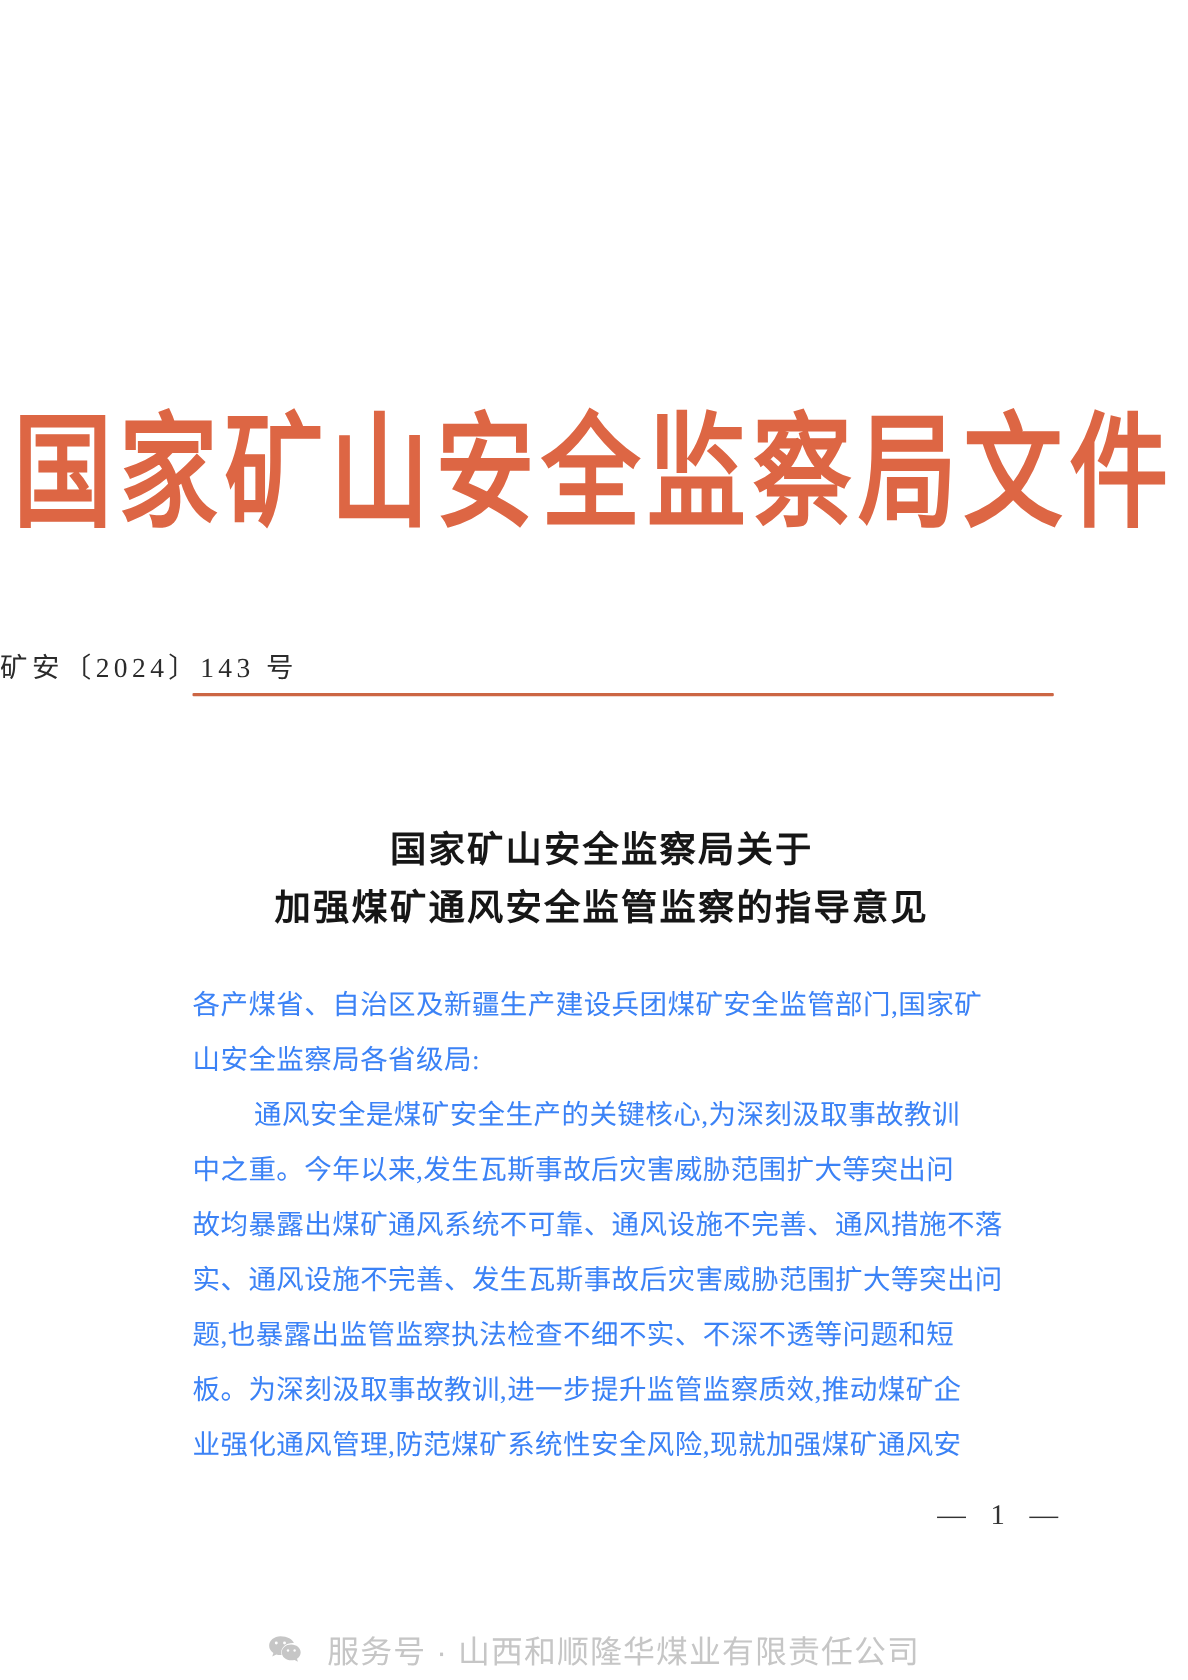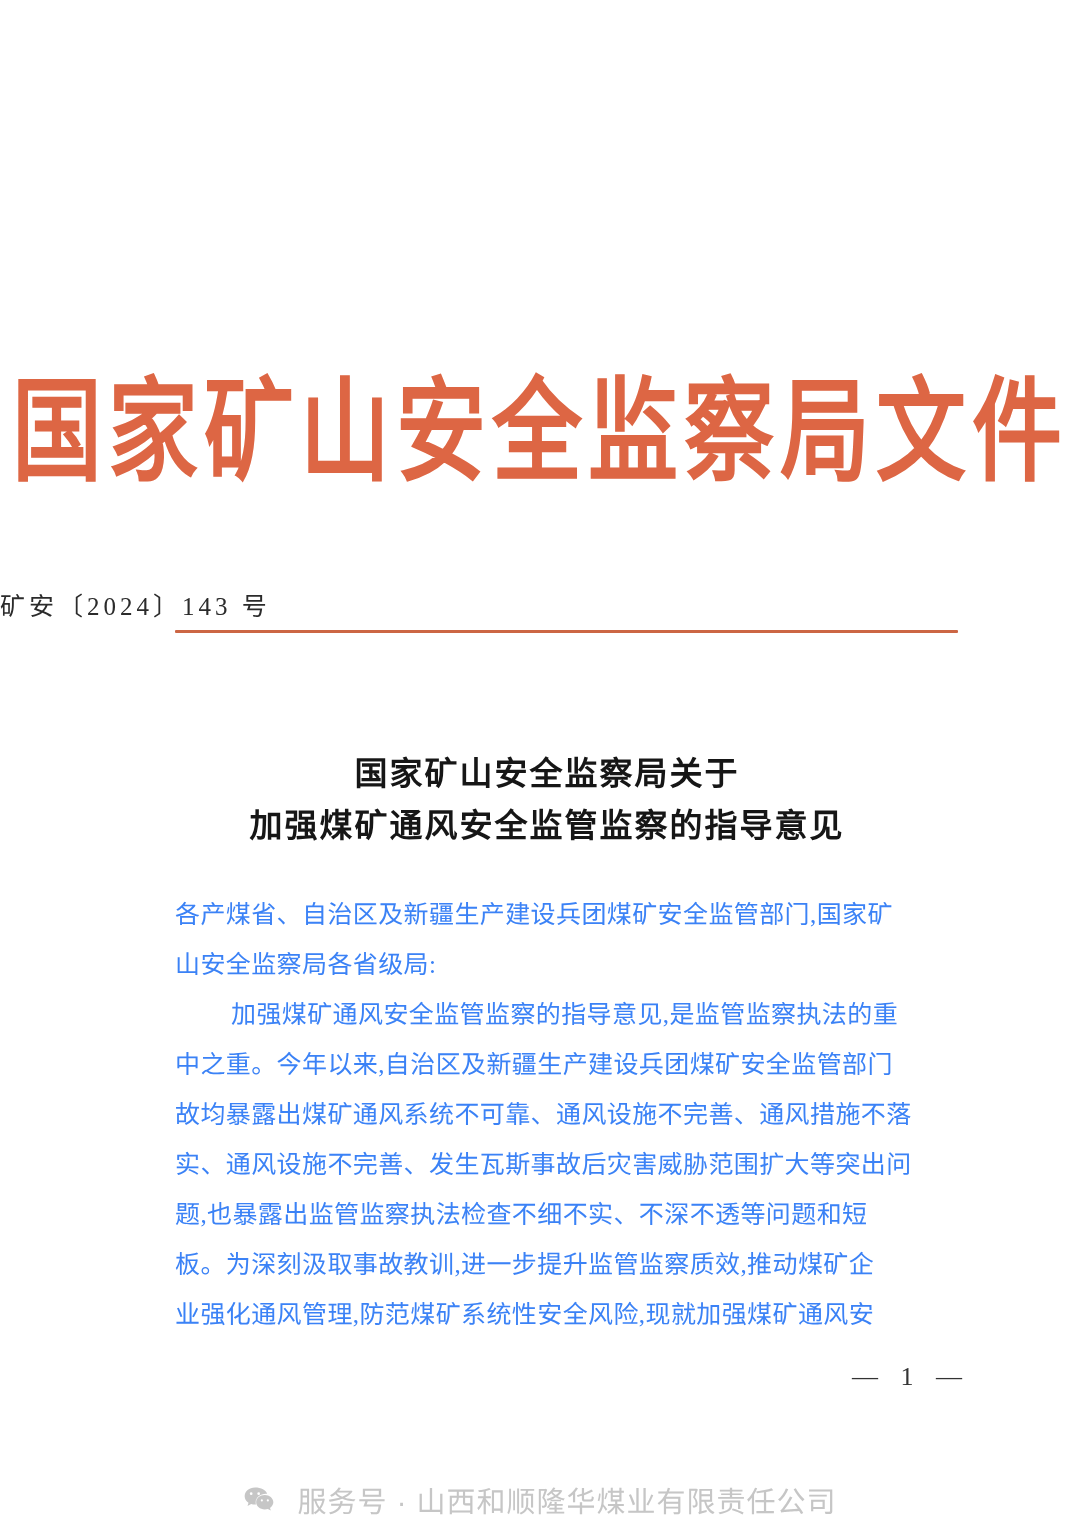--- a/index.html
+++ b/index.html
@@ -166,22 +166,22 @@
   <div class="red-rule"></div>
 
   <div class="doc-title">
     <div class="title-line">国家矿山安全监察局关于</div>
     <div class="title-line">加强煤矿通风安全监管监察的指导意见</div>
   </div>
 
   <div class="body-block">
     <div class="body-line">各产煤省、自治区及新疆生产建设兵团煤矿安全监管部门,国家矿</div>
     <div class="body-line">山安全监察局各省级局:</div>
-    <div class="body-line indent">加强煤矿通风安全监管监察的指导意见,是监管监察执法的重</div>
-    <div class="body-line">中之重。今年以来,自治区及新疆生产建设兵团煤矿安全监管部门</div>
+    <div class="body-line indent">通风安全是煤矿安全生产的关键核心,为深刻汲取事故教训</div>
+    <div class="body-line">中之重。今年以来,发生瓦斯事故后灾害威胁范围扩大等突出问</div>
     <div class="body-line">故均暴露出煤矿通风系统不可靠、通风设施不完善、通风措施不落</div>
     <div class="body-line">实、通风设施不完善、发生瓦斯事故后灾害威胁范围扩大等突出问</div>
     <div class="body-line">题,也暴露出监管监察执法检查不细不实、不深不透等问题和短</div>
     <div class="body-line">板。为深刻汲取事故教训,进一步提升监管监察质效,推动煤矿企</div>
     <div class="body-line">业强化通风管理,防范煤矿系统性安全风险,现就加强煤矿通风安</div>
   </div>
 
   <div class="page-number">— 1 —</div>
 
   <div class="footer-watermark">

